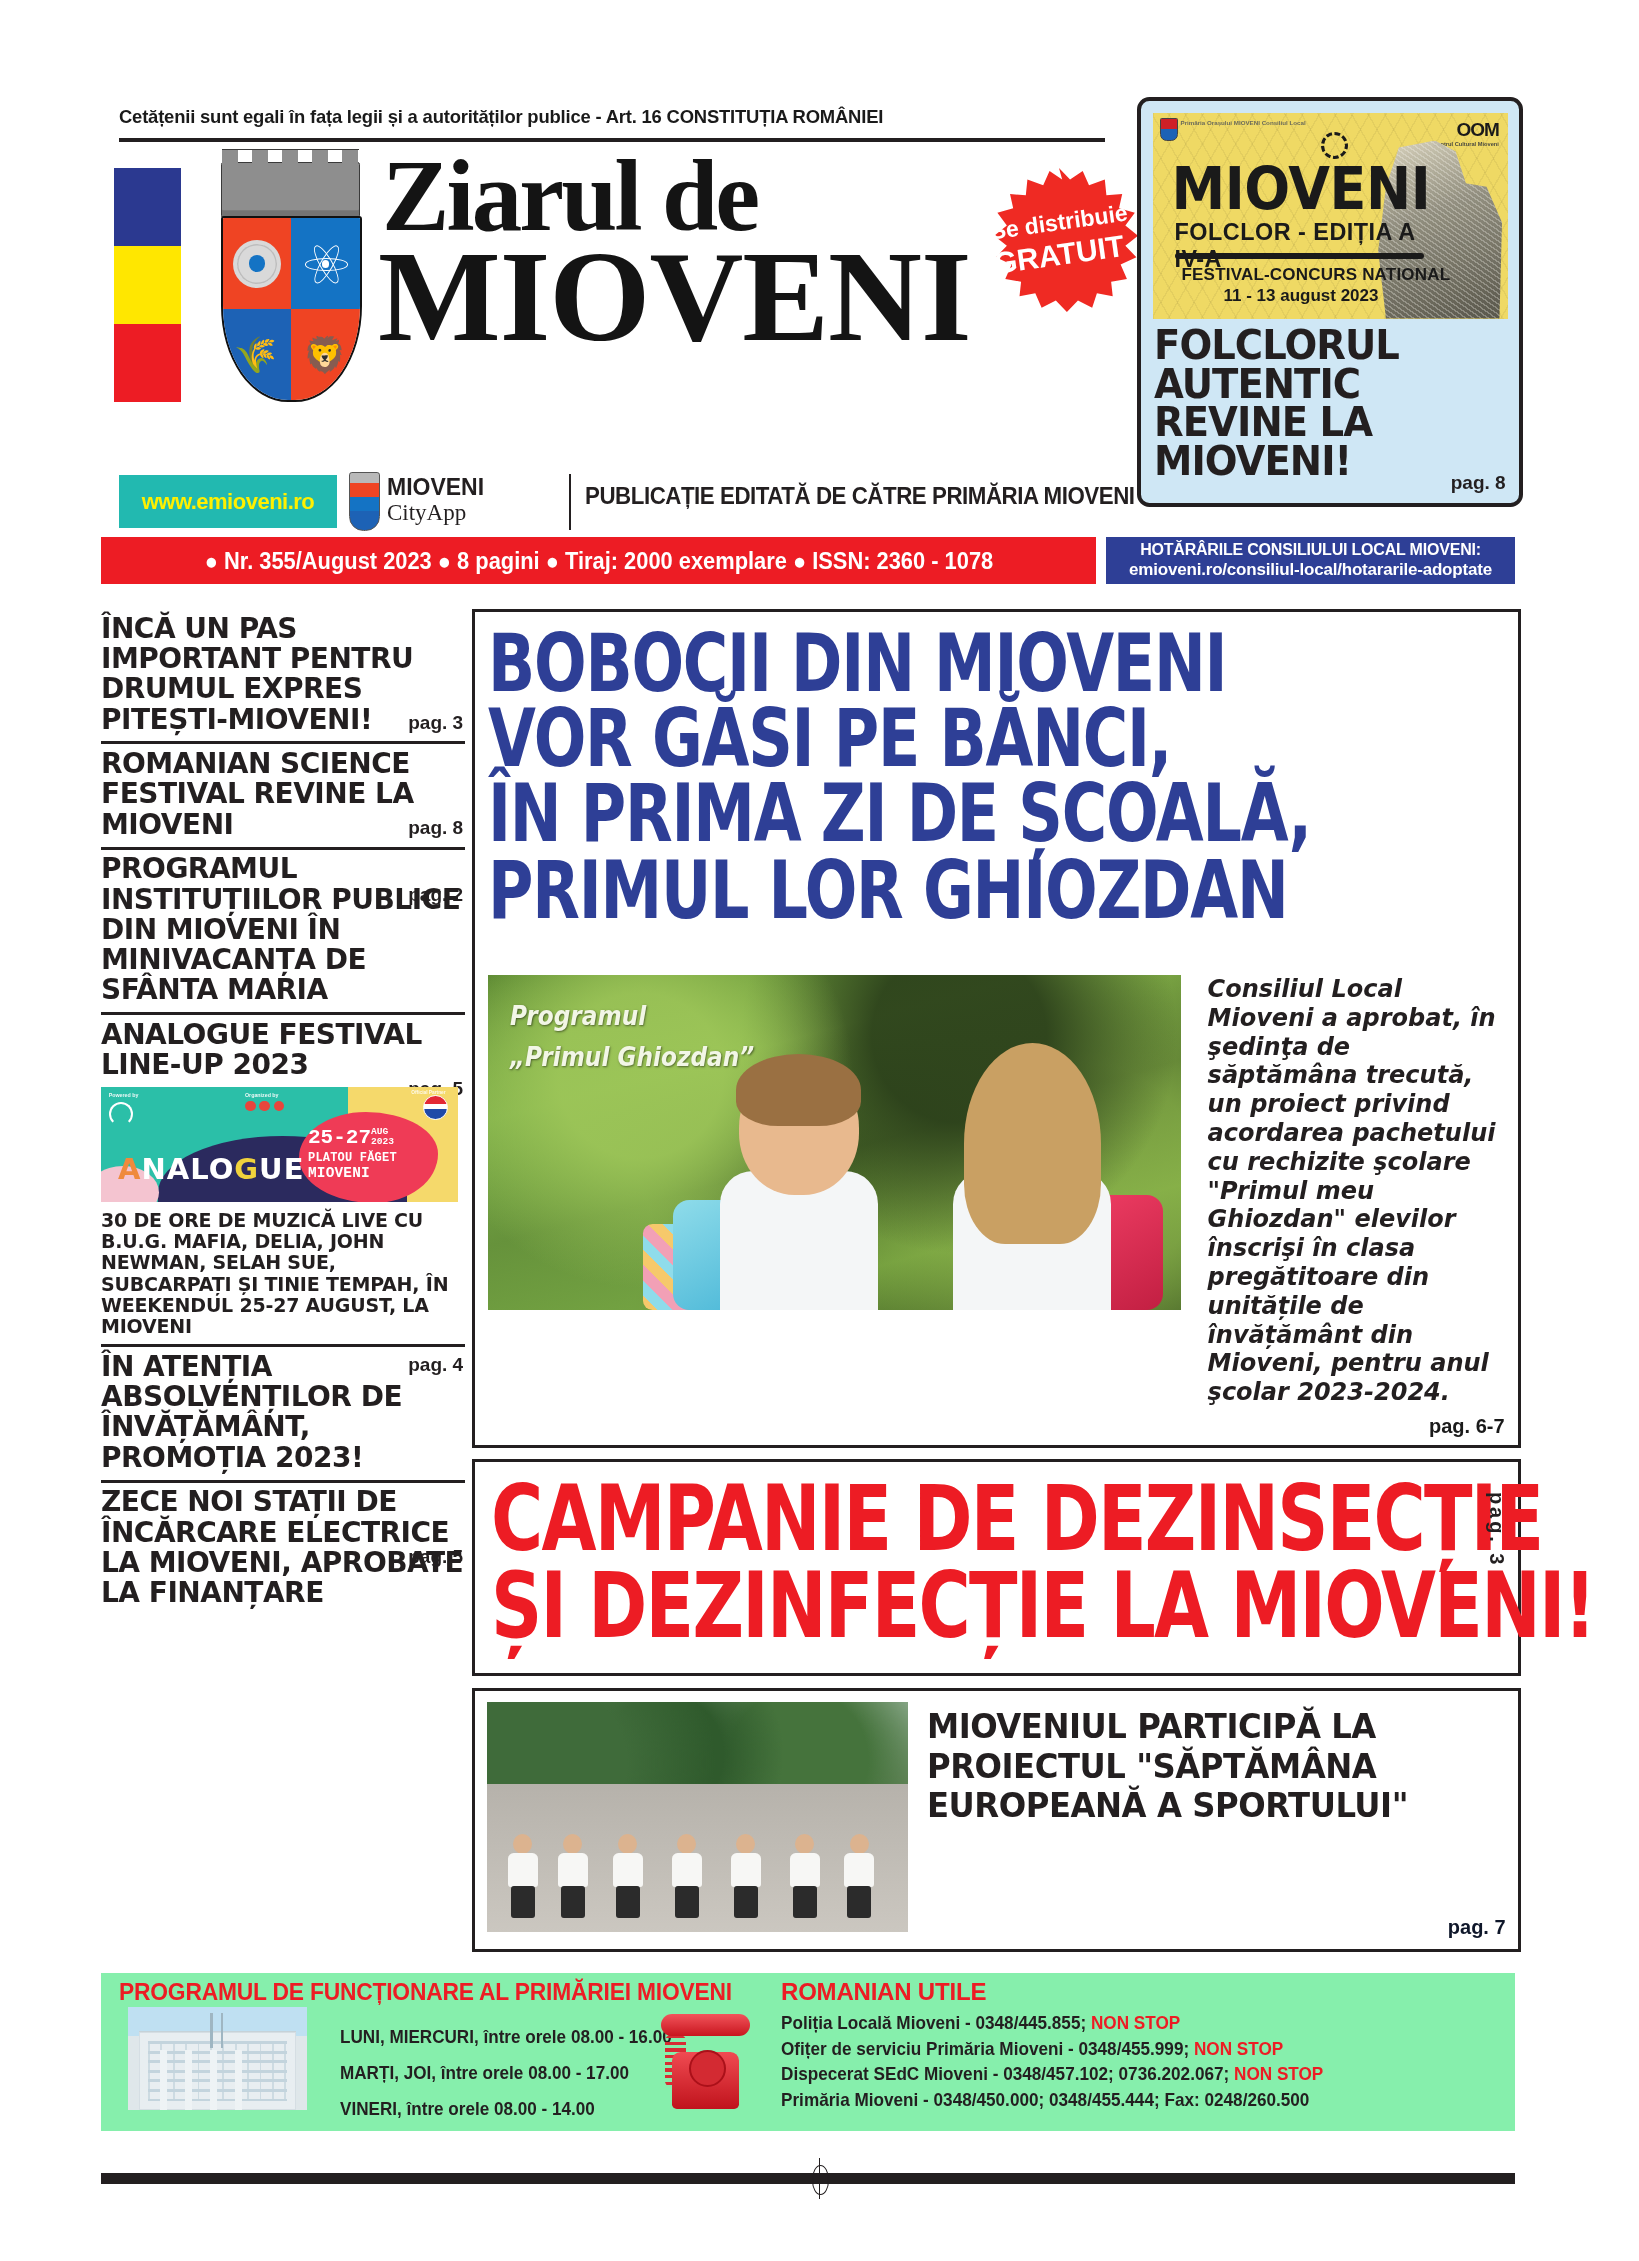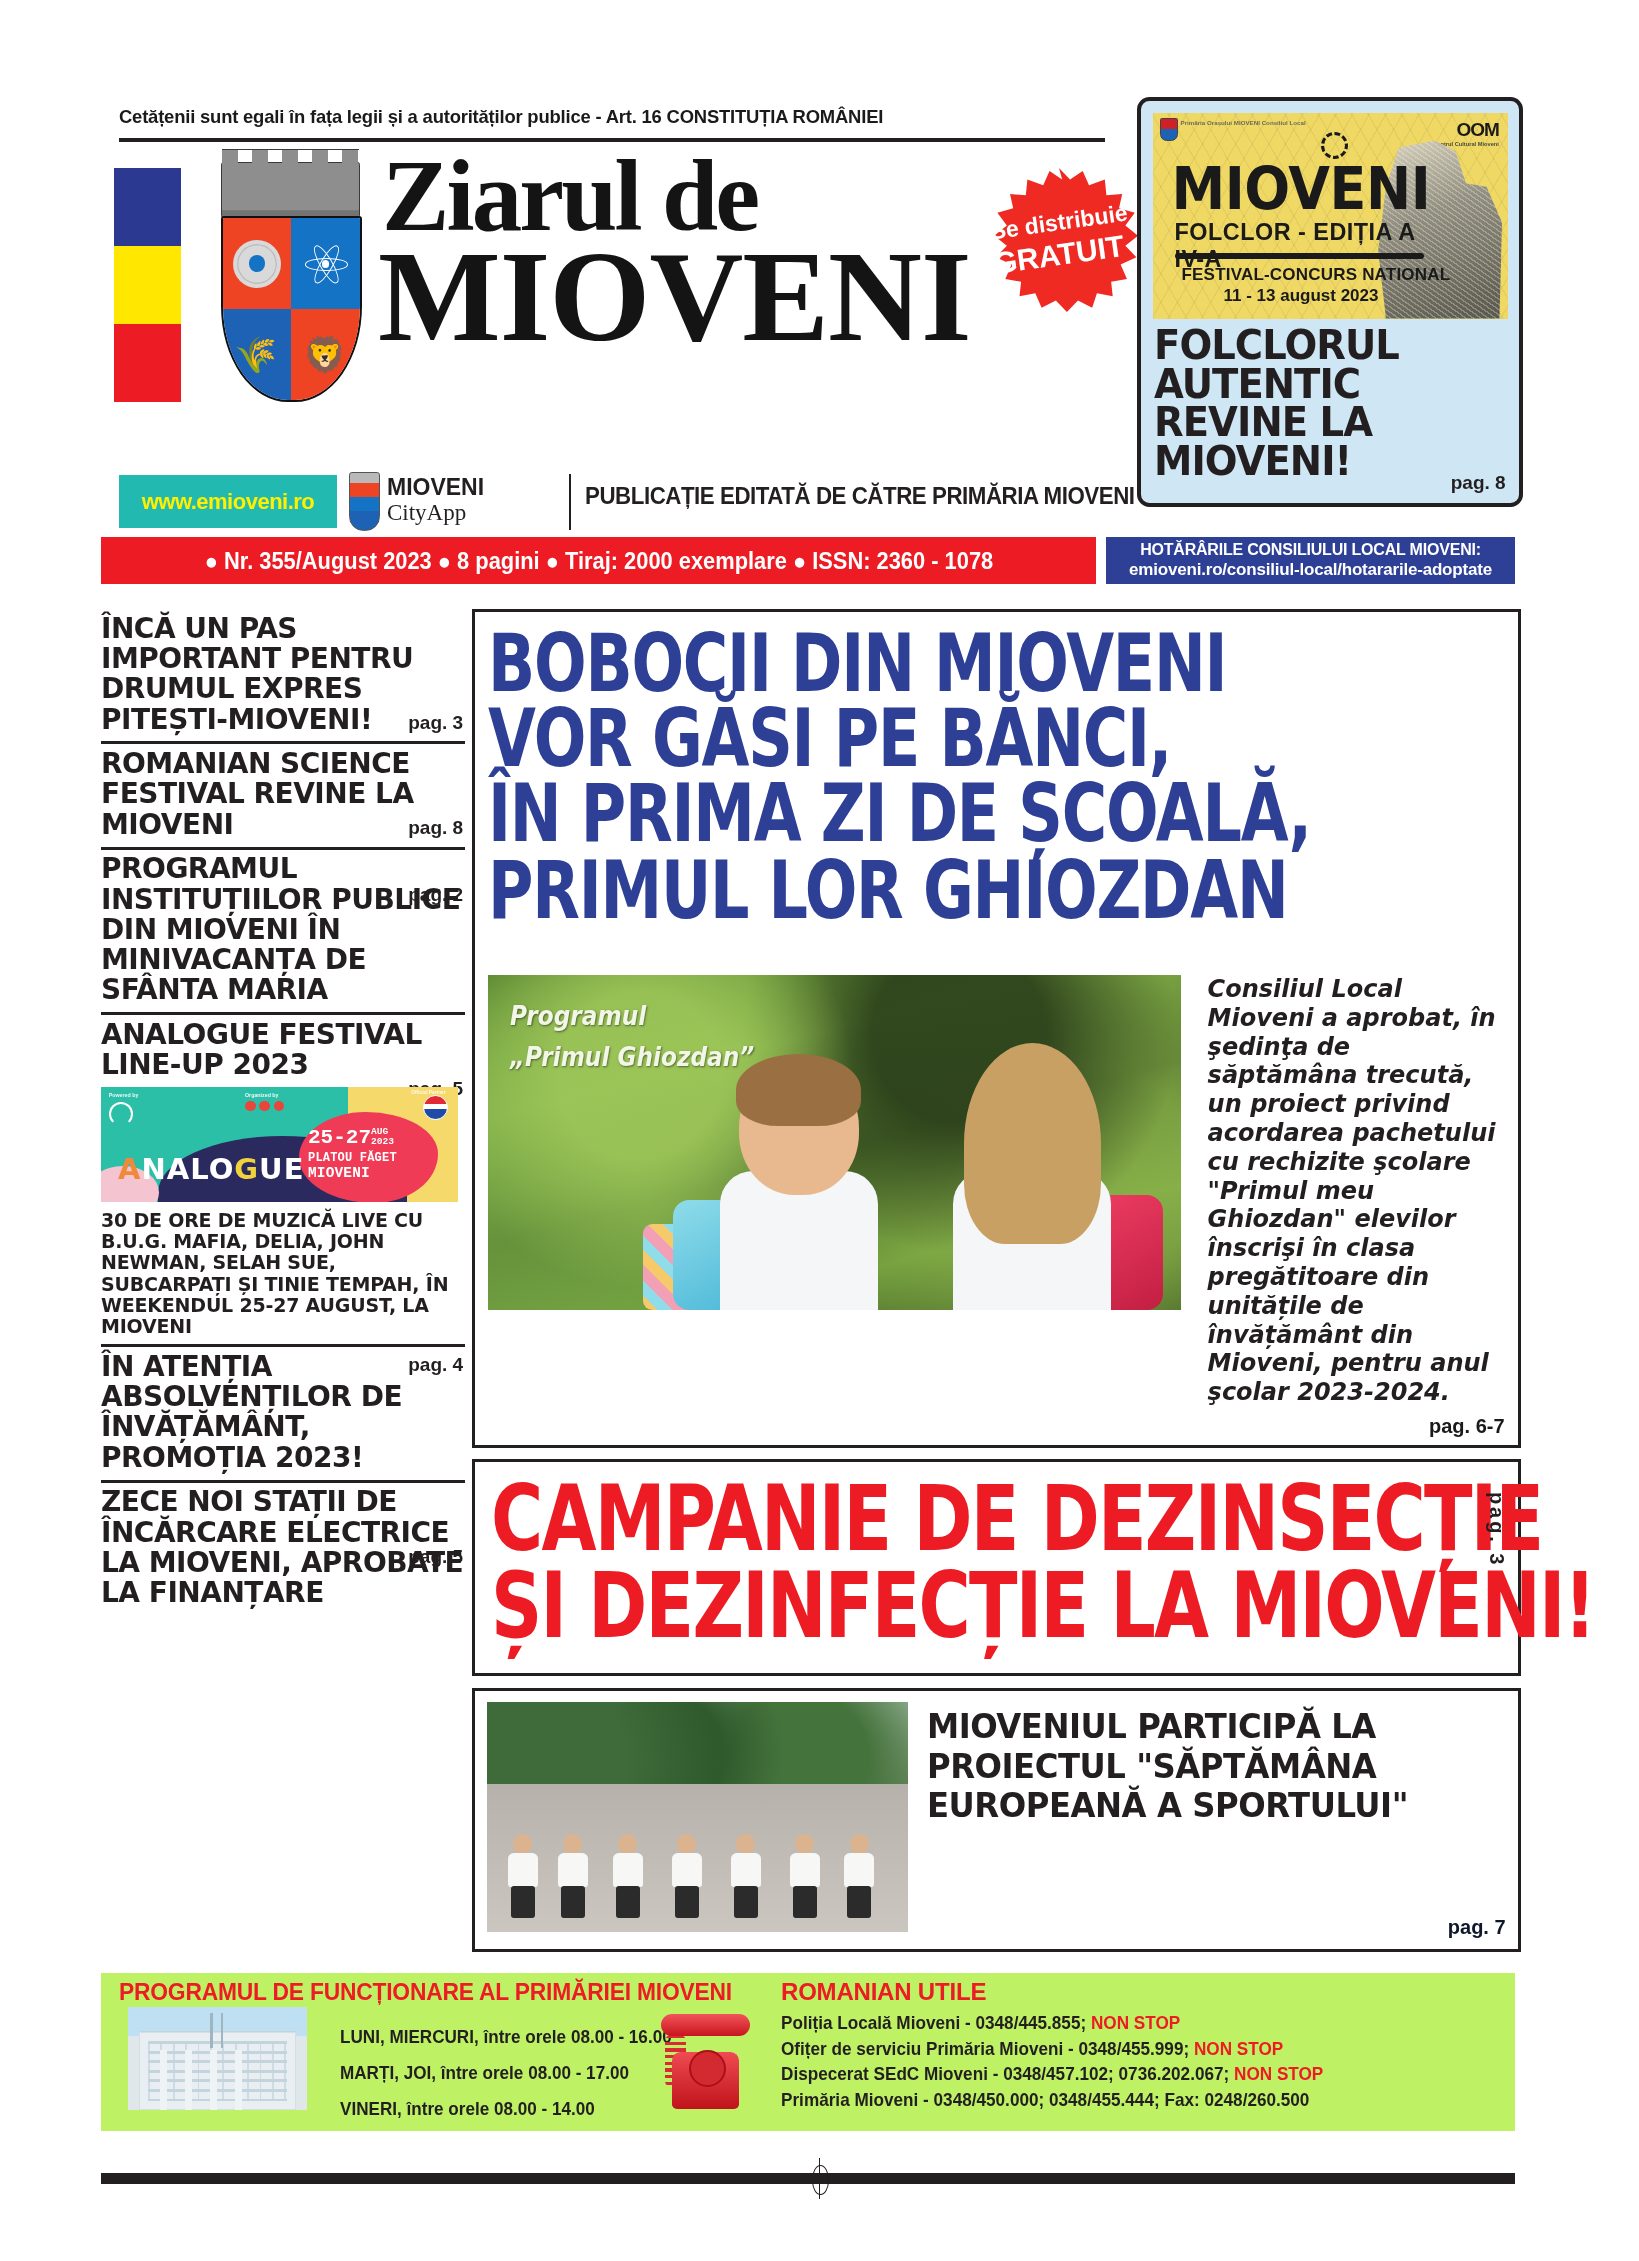--- a/index.html
+++ b/index.html
@@ -212,21 +212,21 @@
   .sp-photo .runner{position:absolute;bottom:6%;width:30px;height:84px;}
   .sp-photo .runner .h{position:absolute;left:50%;top:0;width:19px;height:20px;margin-left:-9.6px;border-radius:50%;background:#dcb38f;}
   .sp-photo .runner .s{position:absolute;left:50%;top:19px;width:30px;height:34px;margin-left:-15px;border-radius:5.7px 5.7px 2.9px 2.9px;background:#f7f7f5;}
   .sp-photo .runner .l{position:absolute;left:50%;top:52px;width:24px;height:32px;margin-left:-12px;background:#2b2b2b;border-radius:2.9px;}
   .sp-title{position:absolute;left:452px;top:16.3px;width:565px;font-size:34px;font-weight:bold;
     line-height:1.16;letter-spacing:-0.5px;color:#231f20;font-family:"DejaVu Sans",sans-serif;
     transform:scaleX(.95);transform-origin:left top;}
   .sp-pag{position:absolute;right:12.4px;bottom:10.5px;font-size:20px;font-weight:bold;color:#0f172a;}
 
   
-  .footer{position:absolute;left:101px;top:1973px;width:1414px;height:158px;background:#bef264;}
+  .footer{position:absolute;left:101px;top:1973px;width:1414px;height:158px;background:#86efac;}
   .ft-title{position:absolute;left:18px;top:4.8px;font-size:24px;font-weight:bold;color:#ed1c24;
     letter-spacing:-0.2px;transform:scaleX(.95);transform-origin:left top;white-space:nowrap;}
   .ft-photo{position:absolute;left:27px;top:34px;width:179px;height:103px;overflow:hidden;
     background:linear-gradient(to bottom,#bfe0f2 0 28%,#dfe7ea 28% 100%);}
   .ft-photo .bld{position:absolute;left:6%;bottom:0;width:88%;height:76%;background:#e8eef1;
     border-top:1.4px solid #c6d2d8;
     box-shadow:inset 0 0 0 1px #d5dee3;}
   .ft-photo .bld:after{content:"";position:absolute;left:6%;top:12%;width:88%;height:76%;
     background:repeating-linear-gradient(to bottom,#c3d4dd 0 2.9px,transparent 2.9px 9.6px),
                repeating-linear-gradient(to right,#cddbe2 0 1.9px,transparent 1.9px 12.4px);}

